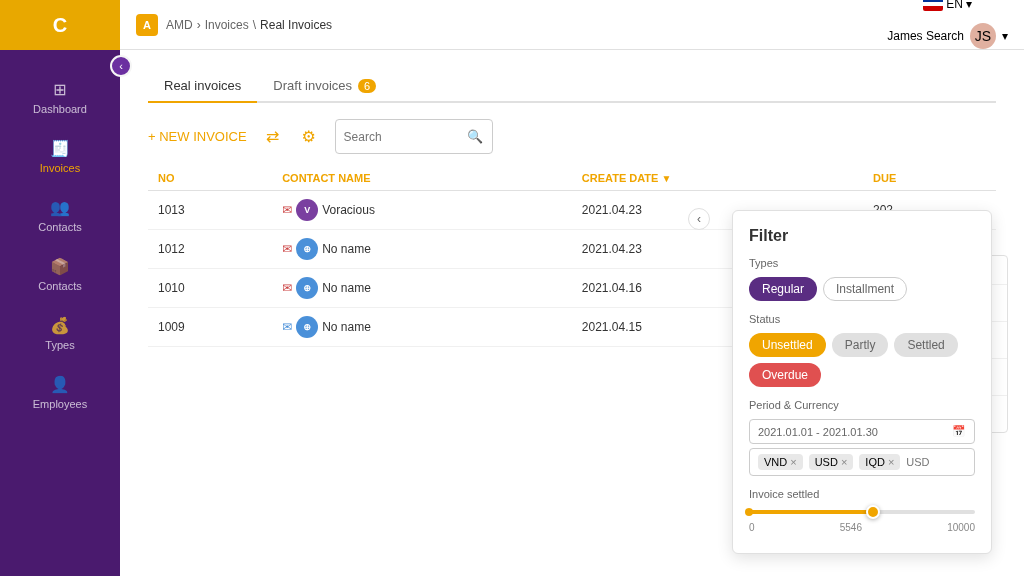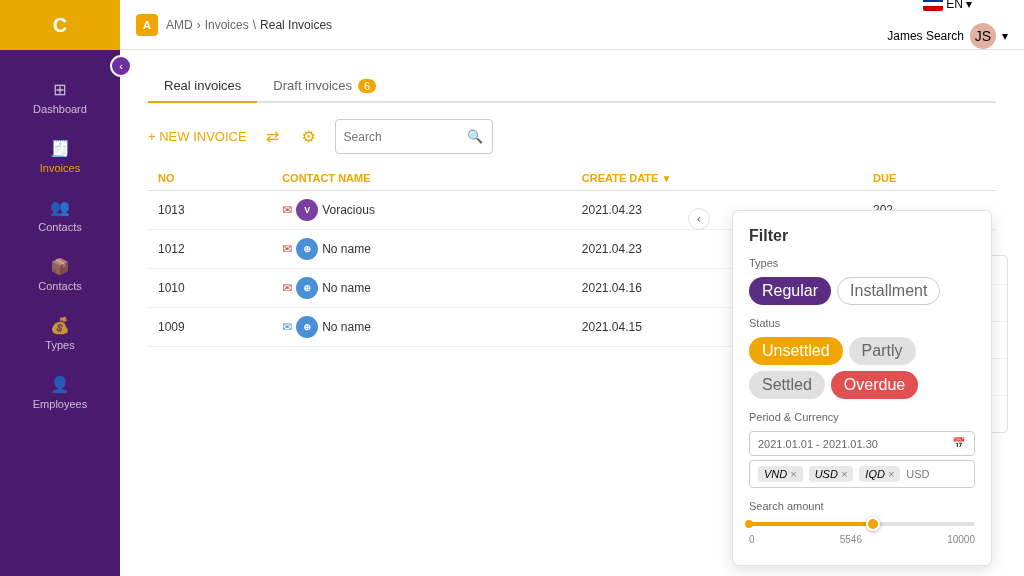--- a/index.html
+++ b/index.html
@@ -341,21 +341,21 @@
       margin-top: 12px;
     }
     .filter-chips {
       display: flex;
       gap: 6px;
       flex-wrap: wrap;
     }
     .chip {
       padding: 4px 12px;
       border-radius: 20px;
-      font-size: 16px;
+      font-size: 12px;
       cursor: pointer;
       border: 1px solid transparent;
     }
     .chip-purple { background: #5a2d82; color: white; }
     .chip-outline { background: white; color: #666; border: 1px solid #ccc; }
     .chip-orange-active { background: #f0a500; color: white; }
     .chip-grey { background: #e0e0e0; color: #666; }
     .chip-red { background: #e05050; color: white; }
 
     .period-input {
@@ -379,21 +379,20 @@
       margin-top: 4px;
     }
     .currency-tag {
       background: #e8e8e8;
       border-radius: 4px;
       padding: 2px 6px;
       font-size: 11px;
       display: flex;
       align-items: center;
       gap: 3px;
-      font-style: italic;
     }
     .currency-input {
       border: none;
       outline: none;
       font-size: 11px;
       color: #aaa;
       width: 40px;
     }
     .slider-container {
       margin-top: 10px;
@@ -685,21 +684,21 @@
           <span>USD</span>
           <span style="cursor:pointer;color:#888">×</span>
         </div>
         <div class="currency-tag">
           <span>IQD</span>
           <span style="cursor:pointer;color:#888">×</span>
         </div>
         <input class="currency-input" placeholder="USD" style="">
       </div>
 
-      <div class="filter-section-label">Search amount</div>
+      <div class="filter-section-label">Invoice settled</div>
       <div class="slider-container">
         <div class="slider-track">
           <div class="slider-fill"></div>
           <div class="slider-start-dot"></div>
           <div class="slider-thumb"></div>
         </div>
         <div class="slider-labels">
           <span>0</span>
           <span>5546</span>
           <span>10000</span>

